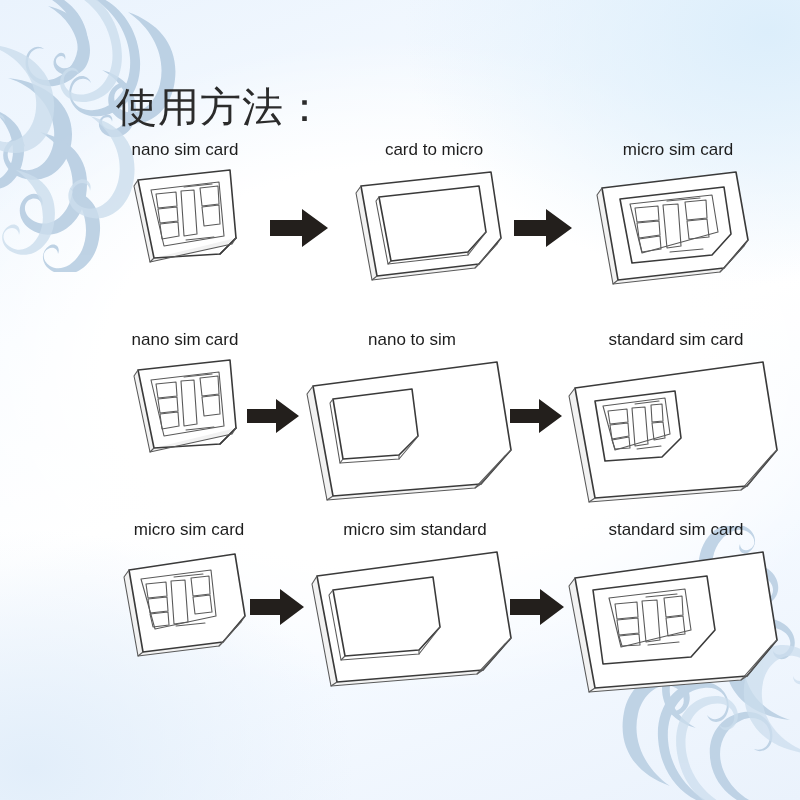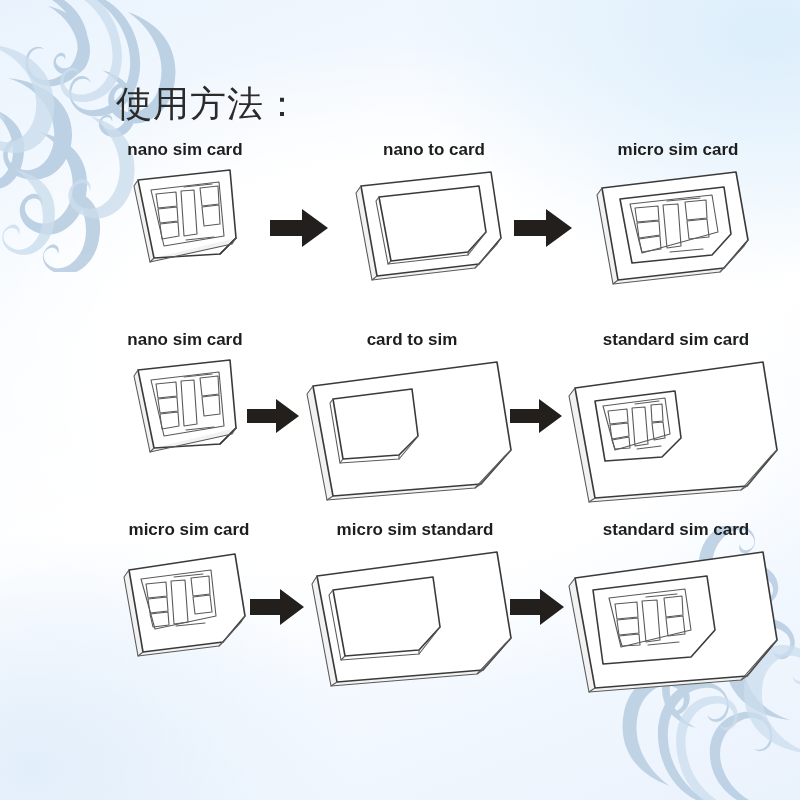--- a/index.html
+++ b/index.html
@@ -41,33 +41,32 @@
     width: 250px;
     height: 290px;
     transform: rotate(180deg);
   }
 
   .page-title {
     position: absolute;
     left: 116px;
     top: 80px;
     font-family: "DejaVu Sans", sans-serif;
-    font-size: 36px;
+    font-size: 41px;
     font-weight: 400;
     letter-spacing: 1px;
     color: #2b2b2b;
     white-space: nowrap;
   }
 
   .rows {
     position: absolute;
     left: 0;
     top: 140px;
     width: 655px;
-    font-weight: bold;
   }
 
   .row {
     position: relative;
     height: 190px;
   }
 
   .cell {
     position: absolute;
     top: 0;
@@ -192,21 +191,21 @@
         </div>
       </div>
 
       <div class="arrow" style="left:268px;">
         <svg width="62" height="44" viewBox="0 0 62 44">
           <path d="M2,14 L34,14 L34,3 L60,22 L34,41 L34,30 L2,30 Z" fill="#231f1c"></path>
         </svg>
       </div>
 
       <div class="cell" style="left:330px; width:208px;">
-        <div class="cell-label">nano to card</div>
+        <div class="cell-label">card to micro</div>
         <div class="cell-art">
           <svg width="166" height="118" viewBox="0 0 166 118">
             <g>
               <path class="face" d="M10,20 L140,6 L150,72 L128,98 L26,110 Z"></path>
               <path class="edge" d="M10,20 L5,27 L21,114 L26,110 Z"></path>
               <path class="edge" d="M26,110 L21,114 L124,102 L128,98 Z"></path>
               <path class="edge" d="M128,98 L124,102 L146,78 L150,72 Z"></path>
               <path class="ln" d="M10,20 L140,6 L150,72 L128,98 L26,110 Z"></path>
               <path class="ln-thin" d="M10,20 L5,27 L21,114 L124,102 L146,78 L150,72"></path>
               <path class="ln-thin" d="M21,114 L26,110 M124,102 L128,98 M146,78 L128,98"></path>
@@ -283,21 +282,21 @@
         </div>
       </div>
 
       <div class="arrow" style="left:245px;">
         <svg width="56" height="40" viewBox="0 0 56 40">
           <path d="M2,13 L31,13 L31,3 L54,20 L31,37 L31,27 L2,27 Z" fill="#231f1c"></path>
         </svg>
       </div>
 
       <div class="cell" style="left:296px; width:232px;">
-        <div class="cell-label">card to sim</div>
+        <div class="cell-label">nano to sim</div>
         <div class="cell-art">
           <svg width="222" height="146" viewBox="0 0 222 146">
             <g>
               <path class="face" d="M12,30 L196,6 L210,94 L180,128 L32,140 Z"></path>
               <path class="edge" d="M12,30 L6,38 L26,144 L32,140 Z"></path>
               <path class="edge" d="M32,140 L26,144 L174,132 L180,128 Z"></path>
               <path class="edge" d="M180,128 L174,132 L204,100 L210,94 Z"></path>
               <path class="ln" d="M12,30 L196,6 L210,94 L180,128 L32,140 Z"></path>
               <path class="ln-thin" d="M12,30 L6,38 L26,144 L174,132 L204,100 L210,94"></path>
               <path class="ln-thin" d="M26,144 L32,140 M174,132 L180,128 M204,100 L180,128"></path>

